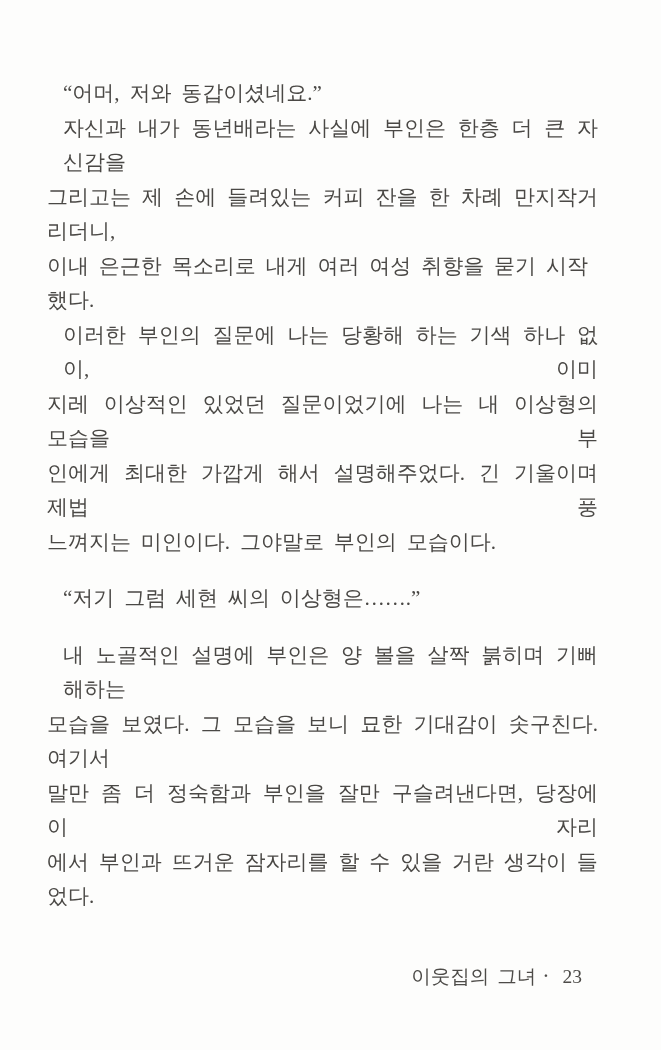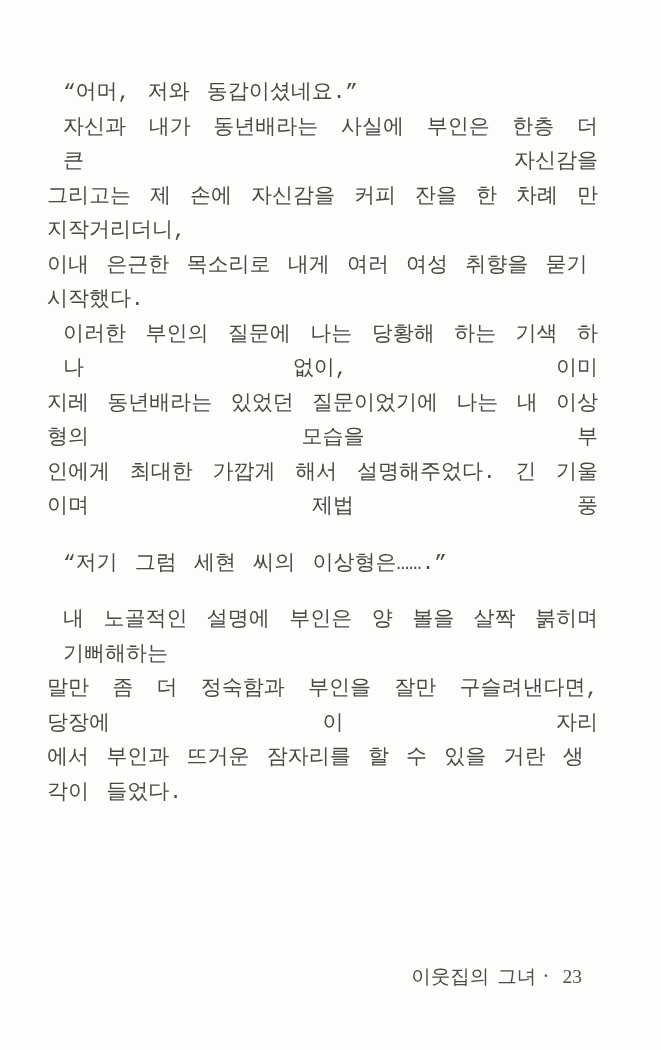--- a/index.html
+++ b/index.html
@@ -25,21 +25,20 @@
     top: 76px;
     width: 551px;
     font-size: 21px;
     line-height: 34.5px;
     color: #4a4845;
     letter-spacing: 0px;
   }
   .line {
     min-height: 34.5px;
     word-spacing: 0.22em;
-    font-family: Liberation Mono, monospace;
   }
   .justify {
     text-align: justify;
     text-align-last: justify;
   }
   .indent {
     padding-left: 16px;
   }
   .gap {
     margin-top: 22px;
@@ -65,27 +64,29 @@
   }
 </style>
 </head>
 <body>
 
 <div class="page">
 
   <div class="text-block">
     <div class="line indent">“어머, 저와 동갑이셨네요.”</div>
     <div class="line indent justify">자신과 내가 동년배라는 사실에 부인은 한층 더 큰 자신감을</div>
-    <div class="line justify">그리고는 제 손에 자신감을 커피 잔을 한 차례 만지작거리더니,</div>
+    <div class="line justify">그리고는 제 손에 들려있는 커피 잔을 한 차례 만지작거리더니,</div>
     <div class="line">이내 은근한 목소리로 내게 여러 여성 취향을 묻기 시작했다.</div>
     <div class="line indent justify">이러한 부인의 질문에 나는 당황해 하는 기색 하나 없이, 이미</div>
-    <div class="line justify">지레 동년배라는 있었던 질문이었기에 나는 내 이상형의 모습을 부</div>
+    <div class="line justify">지레 이상적인 있었던 질문이었기에 나는 내 이상형의 모습을 부</div>
     <div class="line justify">인에게 최대한 가깝게 해서 설명해주었다. 긴 기울이며 제법 풍</div>
+    <div class="line">느껴지는 미인이다. 그야말로 부인의 모습이다.</div>
     <div class="line indent gap">“저기 그럼 세현 씨의 이상형은…….”</div>
     <div class="line indent justify gap">내 노골적인 설명에 부인은 양 볼을 살짝 붉히며 기뻐해하는</div>
+    <div class="line justify">모습을 보였다. 그 모습을 보니 묘한 기대감이 솟구친다. 여기서</div>
     <div class="line justify">말만 좀 더 정숙함과 부인을 잘만 구슬려낸다면, 당장에 이 자리</div>
     <div class="line">에서 부인과 뜨거운 잠자리를 할 수 있을 거란 생각이 들었다.</div>
 
   </div>
 
   <div class="footer">
     <span class="ftitle">이웃집의 그녀</span><span class="sep">·</span><span class="pnum">23</span>
   </div>
 
 </div>

